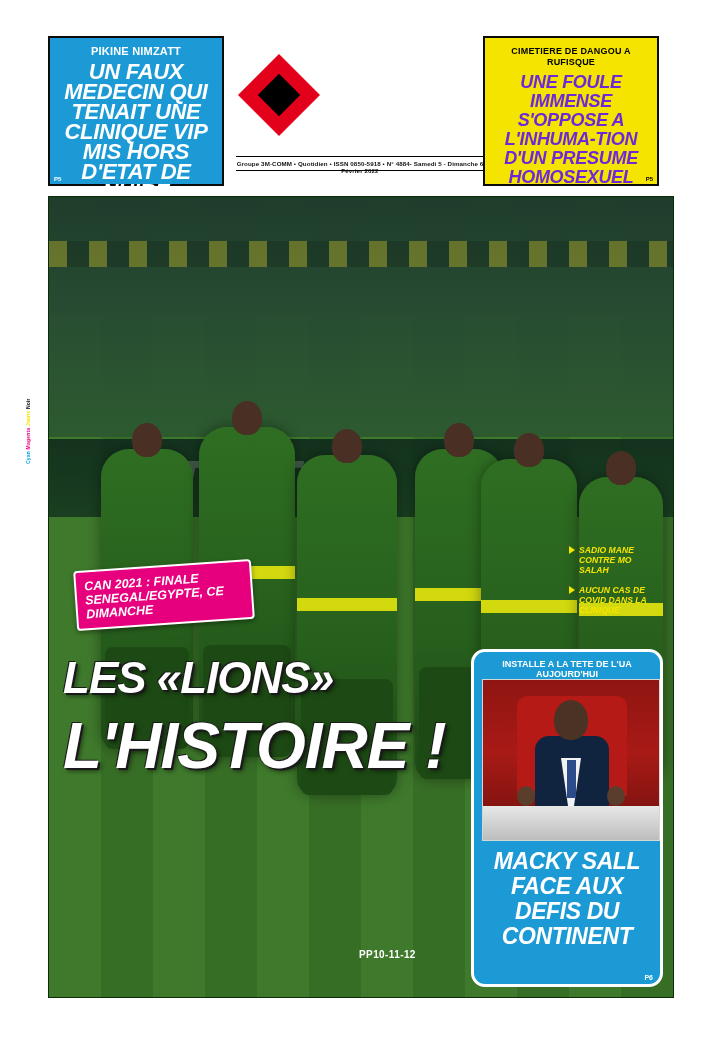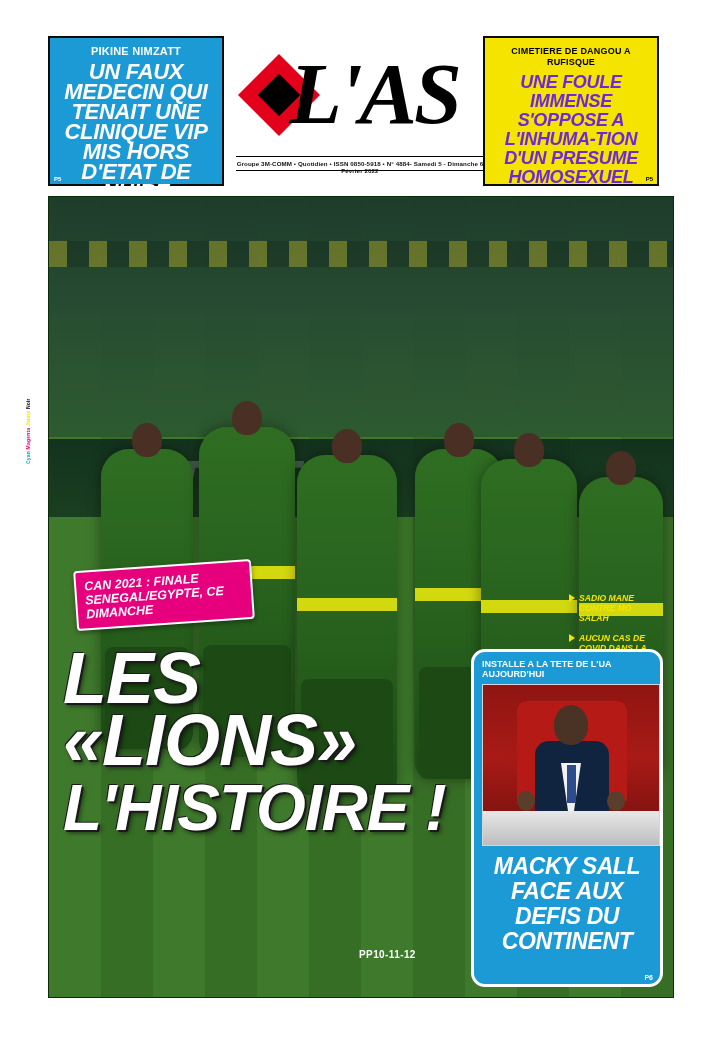--- a/index.html
+++ b/index.html
@@ -277,21 +277,20 @@
     transform: rotate(-4deg);
     box-shadow: 0 2px 5px rgba(0,0,0,0.4);
   }
 
   
   .teasers {
     position: absolute;
     right: 20px;
     top: 348px;
     width: 84px;
-    margin-top: 48px;
   }
   .teaser {
     display: flex;
     align-items: flex-start;
     margin-bottom: 10px;
     color: #f5e400;
     font-size: 8.6px;
     line-height: 10px;
     font-weight: bold;
     font-style: italic;
@@ -313,21 +312,21 @@
     top: 450px;
     width: 430px;
     color: #ffffff;
     font-weight: bold;
     font-style: italic;
     text-shadow:
       2px 2px 0 #1a1a1a, -1px -1px 0 #1a1a1a,
       3px 3px 5px rgba(0,0,0,0.55);
     letter-spacing: -1px;
   }
-  .hl1 { font-size: 72px; line-height: 62px; }
+  .hl1 { font-size: 44px; line-height: 62px; }
   .hl2 { font-size: 56px; line-height: 56px; text-align: center; }
   .hl3 { font-size: 64px; line-height: 74px; }
   .pp-ref {
     position: absolute;
     left: 310px;
     top: 752px;
     font-size: 10px;
     font-weight: bold;
     color: #ffffff;
     letter-spacing: 0.4px;
@@ -347,22 +346,21 @@
     box-sizing: border-box;
     padding: 7px 8px 6px 8px;
     text-align: center;
     overflow: hidden;
   }
   .inset-kicker {
     font-size: 9px;
     line-height: 10px;
     font-weight: bold;
     color: #ffffff;
-    text-align: left;
-    margin-bottom: 5px;
+    text-align: center;
   }
   .inset-photo {
     position: relative;
     width: 176px;
     height: 160px;
     margin: 0 auto;
     background: linear-gradient(to bottom, #8f1512 0%, #a81a16 45%, #6f100e 100%);
     overflow: hidden;
     border: 1px solid #d6d6d6;
   }
@@ -457,21 +455,20 @@
   <div class="masthead">
 
     <div class="ear ear-left">
       <div class="ear-kicker">PIKINE NIMZATT</div>
       <div class="ear-head">UN FAUX MEDECIN QUI TENAIT UNE CLINIQUE VIP MIS HORS D'ETAT DE NUIRE</div>
       <div class="ear-page">P5</div>
     </div>
 
     <div class="logo-wrap">
       <div class="logo-diamond"></div>
-      <div class="logo-text">L'AS</div>
       <div class="logo-rule"></div>
       <div class="logo-meta">Groupe 3M-COMM • Quotidien • ISSN 0850-5918 • N° 4884- Samedi 5 - Dimanche 6 Février  2022</div>
       <div class="logo-rule2"></div>
     </div>
 
     <div class="ear ear-right">
       <div class="ear-kicker">CIMETIERE DE DANGOU A RUFISQUE</div>
       <div class="ear-head">UNE FOULE IMMENSE S'OPPOSE A L'INHUMA-TION D'UN PRESUME HOMOSEXUEL</div>
       <div class="ear-page">P5</div>
     </div>

